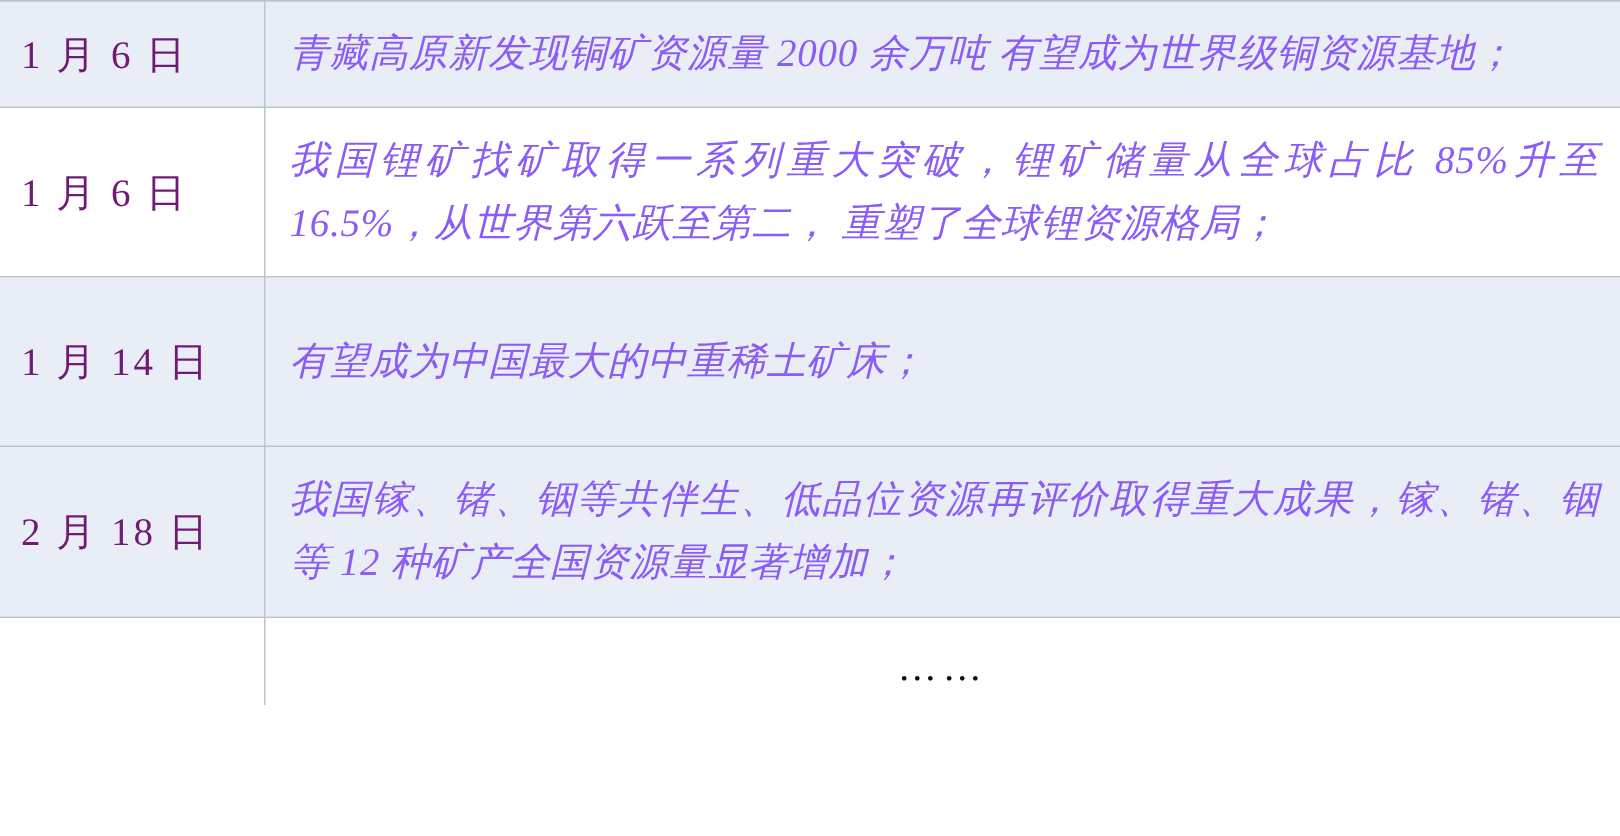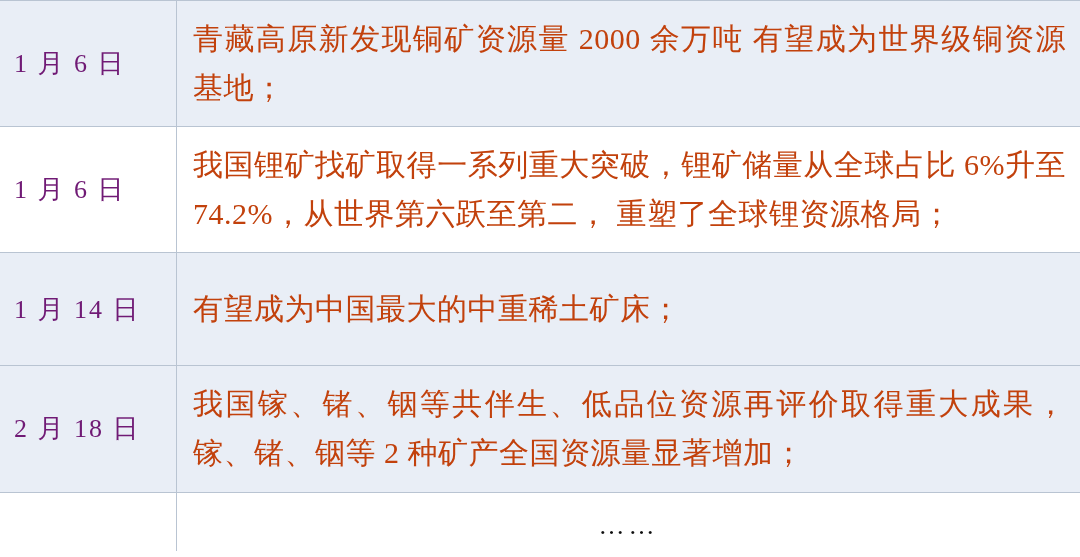--- a/index.html
+++ b/index.html
@@ -42,25 +42,26 @@
     text-align: left;
     padding: 14px 0 14px 14px;
     font-size: 26px;
     color: #701a75;
     letter-spacing: 2px;
     white-space: nowrap;
     line-height: 1.5;
   }
   .cell-text {
     padding: 14px 14px 14px 16px;
-    font-size: 30px;
-    color: #c2410c;
+    font-size: 26px;
+    color: #8b5cf6;
     line-height: 1.62;
     letter-spacing: 0.5px;
     text-align: justify;
+    font-style: italic;
   }
   .row-h1 .cell-date, .row-h1 .cell-text { height: 84px; margin-top: 21px; }
   .ellipsis-row td {
     border-top: 1px solid #b9c4d2;
     border-bottom: none;
     background: #ffffff;
     text-align: center;
     font-size: 26px;
     color: #0f0f0f;
     padding: 18px 0 10px 0;
@@ -84,29 +85,29 @@
 <div id="page">
   <div class="top-rule"></div>
   <table class="table">
     <tbody>
       <tr class="row shaded">
         <td class="cell-date">1 月 6 日</td>
         <td class="cell-text">青藏高原新发现铜矿资源量 2000 余万吨  有望成为世界级铜资源基地；</td>
       </tr>
       <tr class="row plain">
         <td class="cell-date">1 月 6 日</td>
-        <td class="cell-text">我国锂矿找矿取得一系列重大突破，锂矿储量从全球占比 6%升至 74.2%，从世界第六跃至第二， 重塑了全球锂资源格局；</td>
+        <td class="cell-text">我国锂矿找矿取得一系列重大突破，锂矿储量从全球占比 85%升至 16.5%，从世界第六跃至第二， 重塑了全球锂资源格局；</td>
       </tr>
       <tr class="row shaded row-h1">
         <td class="cell-date">1 月 14 日</td>
         <td class="cell-text">有望成为中国最大的中重稀土矿床；</td>
       </tr>
       <tr class="row shaded">
         <td class="cell-date">2 月 18 日</td>
-        <td class="cell-text">我国镓、锗、铟等共伴生、低品位资源再评价取得重大成果，镓、锗、铟等 2 种矿产全国资源量显著增加；</td>
+        <td class="cell-text">我国镓、锗、铟等共伴生、低品位资源再评价取得重大成果，镓、锗、铟等 12 种矿产全国资源量显著增加；</td>
       </tr>
       <tr class="ellipsis-row">
         <td class="cell-date"></td>
         <td>……</td>
       </tr>
     </tbody>
   </table>
 </div>
 
 </body></html>

